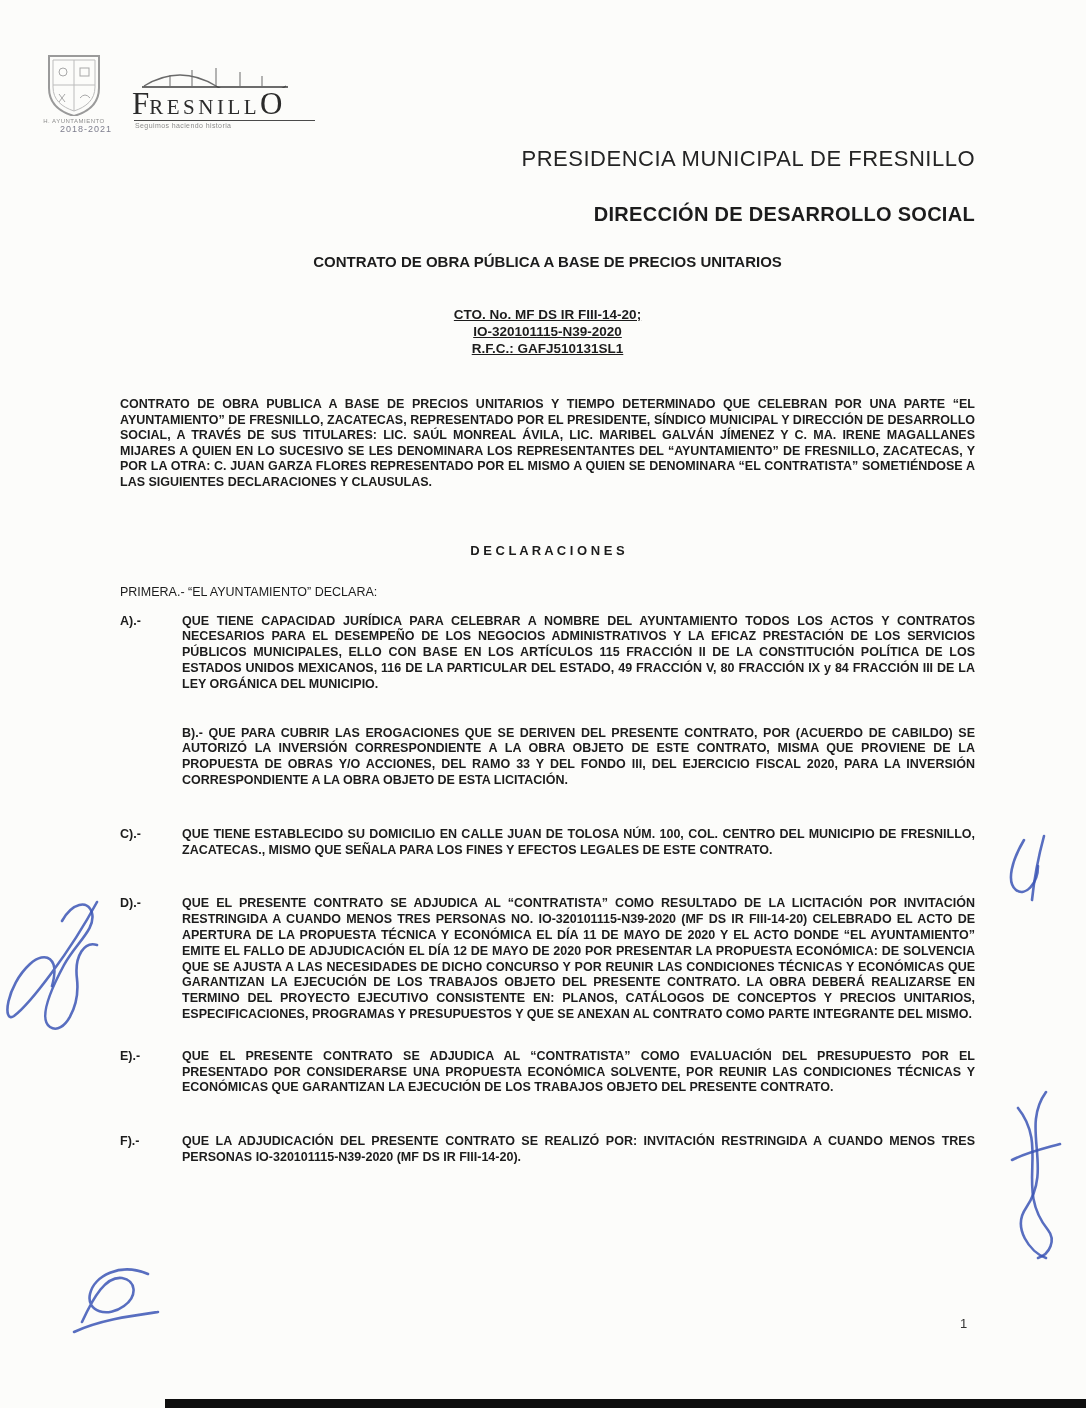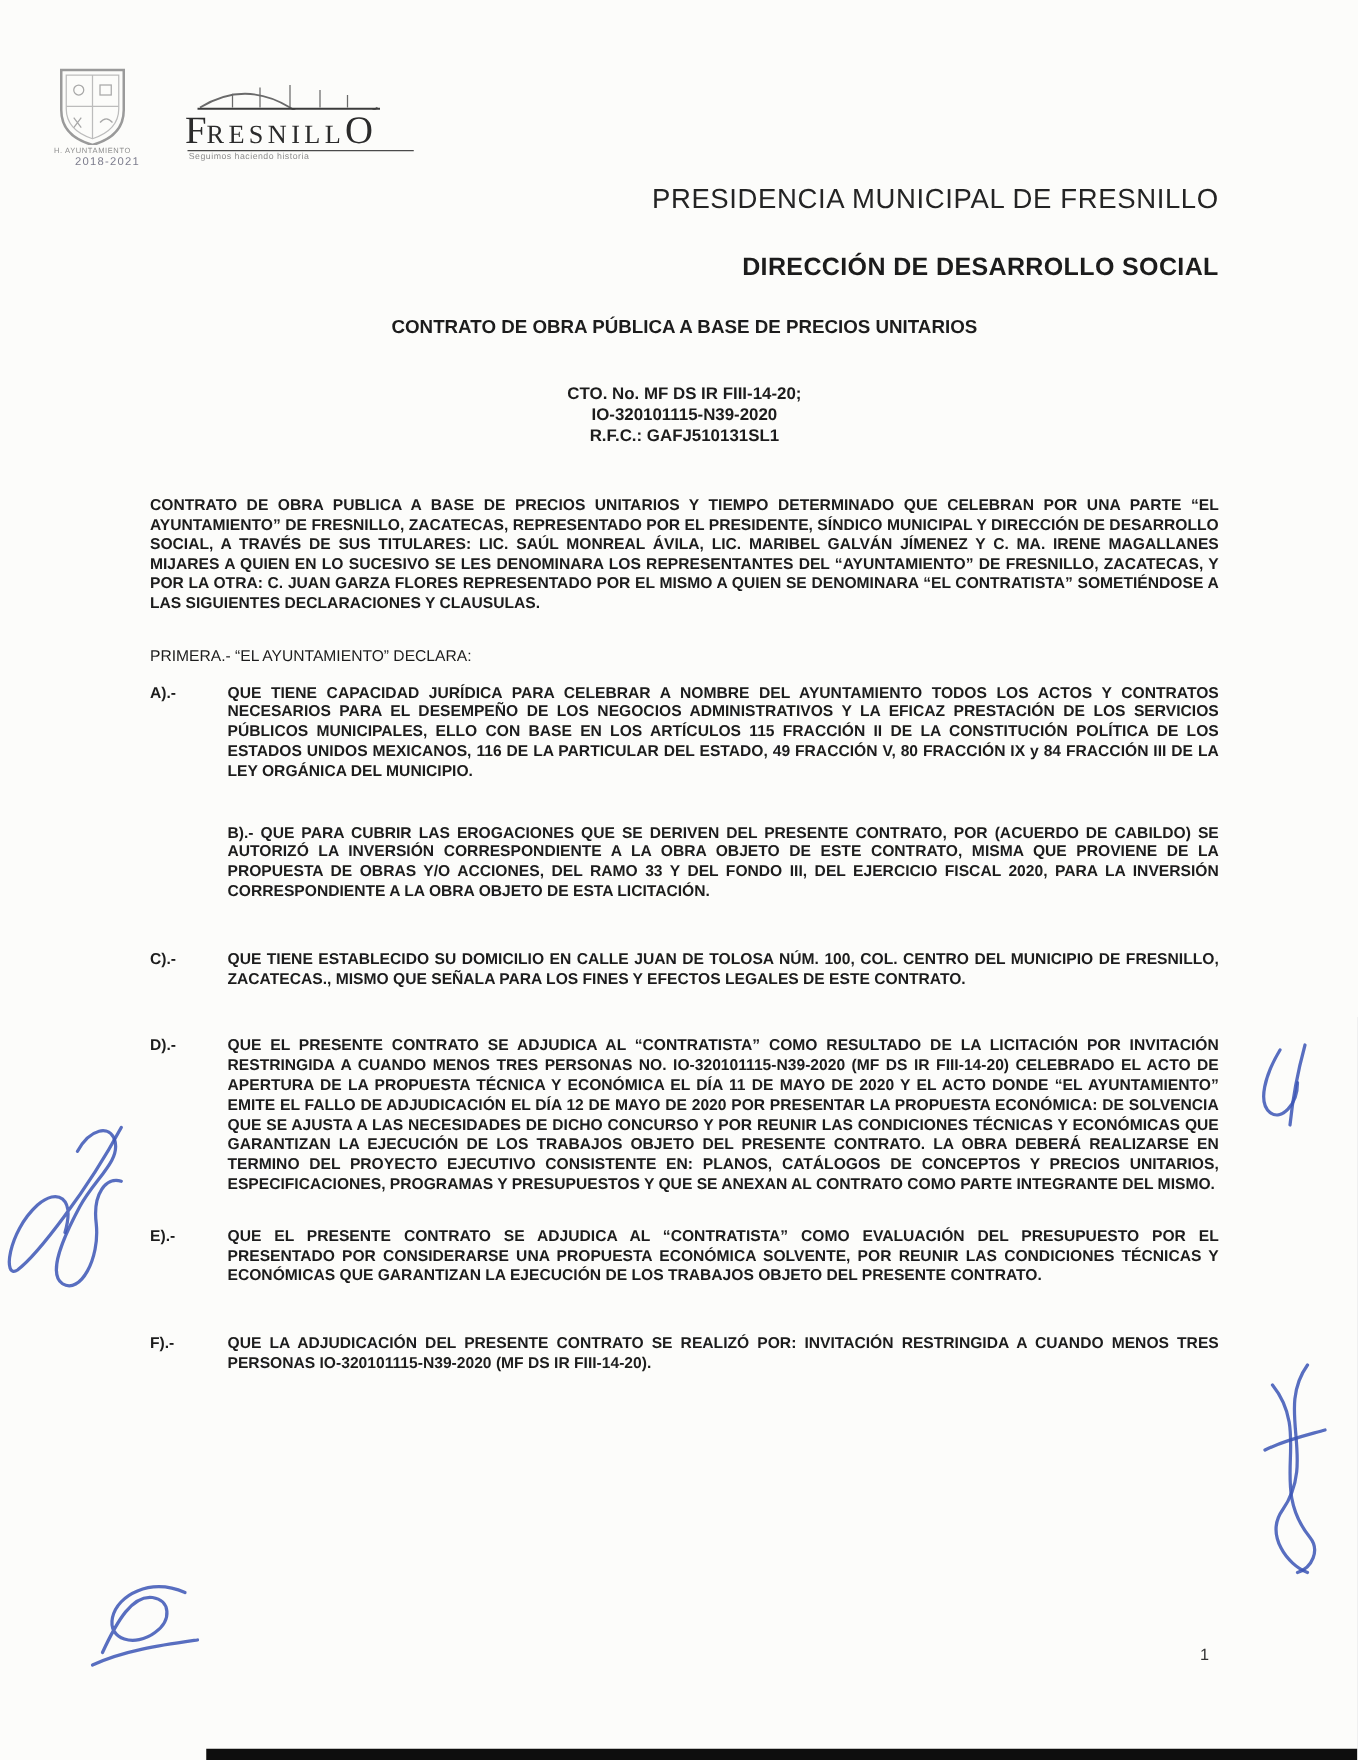--- a/index.html
+++ b/index.html
@@ -10,33 +10,33 @@
     font-family:"Liberation Sans", sans-serif;
     color:#1c1c1c;
     overflow:hidden;
     margin:0 auto;
   }
   
   .crest{position:absolute;left:36px;top:52px;width:76px;text-align:center;}
   .crest svg{display:block;margin:0 auto;}
   .crest-cap1{font-size:6px;color:#8d8d8d;letter-spacing:.5px;margin-top:2px;}
   .crest-cap2{font-size:9px;color:#7d7d8d;letter-spacing:1px;text-align:right;}
-  .freslogo{position:absolute;left:148px;top:62px;width:185px;}
+  .freslogo{position:absolute;left:132px;top:62px;width:185px;}
   .freslogo .bridge{display:block;margin:0 auto 0 8px;}
   .frestext{font-family:"Liberation Serif", serif;color:#2b2b2b;white-space:nowrap;line-height:1;}
   .frestext .cap{font-size:31px;}
   .frestext .mid{font-size:21px;letter-spacing:3.5px;}
   .freslogo .rule{height:1px;background:#4a4a4a;margin:1px 2px 1px 2px;}
   .tagline{font-size:7px;color:#8a8a8a;letter-spacing:.4px;margin-left:3px;}
   
   .content{position:absolute;top:0;left:0;right:0;padding:0 111px 0 120px;}
   h1{margin:146px 0 14px;text-align:right;font-size:22px;font-weight:400;letter-spacing:.5px;color:#242424;}
   h2{margin:31px 0 0;text-align:right;font-size:20px;font-weight:700;letter-spacing:.3px;}
   h3{margin:27px 0 0;text-align:center;font-size:15px;font-weight:700;}
-  .cto{margin-top:36px;text-align:center;font-weight:700;font-size:13.5px;line-height:17px;}
+  .cto{margin-top:36px;text-align:center;font-weight:700;font-size:13.5px;line-height:17px;text-decoration:underline;}
   .intro{margin:40px 0 0;text-align:justify;font-weight:700;font-size:12.5px;line-height:15.6px;}
   .decl-head{margin-top:52px;text-align:center;font-weight:700;font-size:13px;}
   .primera{margin-top:27px;font-weight:400;font-size:12.5px;}
   .decl-item{display:flex;font-weight:700;font-size:12.5px;line-height:15.8px;}
   .decl-label{width:62px;flex:none;}
   .decl-text{flex:1;text-align:justify;}
   .item-a{margin-top:15px;}
   .item-b{margin-top:33px;justify-content:space-between;}
   .item-c{margin-top:38px;}
   .item-d{margin-top:38px;}
@@ -89,20 +89,21 @@
     <h3>CONTRATO DE OBRA PÚBLICA A BASE DE PRECIOS UNITARIOS</h3>
 
     <div class="cto">
       <div>CTO. No. MF DS IR FIII-14-20;</div>
       <div>IO-320101115-N39-2020</div>
       <div>R.F.C.: GAFJ510131SL1</div>
     </div>
 
     <p class="intro">CONTRATO DE OBRA PUBLICA A BASE DE PRECIOS UNITARIOS Y TIEMPO DETERMINADO QUE CELEBRAN POR UNA PARTE “EL AYUNTAMIENTO” DE FRESNILLO, ZACATECAS, REPRESENTADO POR EL PRESIDENTE, SÍNDICO MUNICIPAL Y DIRECCIÓN DE DESARROLLO SOCIAL, A TRAVÉS DE SUS TITULARES: LIC. SAÚL MONREAL ÁVILA, LIC. MARIBEL GALVÁN JÍMENEZ Y C. MA. IRENE MAGALLANES MIJARES A QUIEN EN LO SUCESIVO SE LES DENOMINARA LOS REPRESENTANTES DEL “AYUNTAMIENTO” DE FRESNILLO, ZACATECAS, Y POR LA OTRA: C. JUAN GARZA FLORES REPRESENTADO POR EL MISMO A QUIEN SE DENOMINARA “EL CONTRATISTA” SOMETIÉNDOSE A LAS SIGUIENTES DECLARACIONES Y CLAUSULAS.</p>
 
+    <div class="decl-head">D E C L A R A C I O N E S</div>
     <div class="primera">PRIMERA.- “EL AYUNTAMIENTO” DECLARA:</div>
 
     <div class="decl-item item-a">
       <div class="decl-label">A).-</div>
       <div class="decl-text">QUE TIENE CAPACIDAD JURÍDICA PARA CELEBRAR A NOMBRE DEL AYUNTAMIENTO TODOS LOS ACTOS Y CONTRATOS NECESARIOS PARA EL DESEMPEÑO DE LOS NEGOCIOS ADMINISTRATIVOS Y LA EFICAZ PRESTACIÓN DE LOS SERVICIOS PÚBLICOS MUNICIPALES, ELLO CON BASE EN LOS ARTÍCULOS 115 FRACCIÓN II DE LA CONSTITUCIÓN POLÍTICA DE LOS ESTADOS UNIDOS MEXICANOS, 116 DE LA PARTICULAR DEL ESTADO, 49 FRACCIÓN V, 80 FRACCIÓN IX y 84 FRACCIÓN III DE LA LEY ORGÁNICA DEL MUNICIPIO.</div>
     </div>
 
     <div class="decl-item item-b">
       <div class="decl-label"></div>
       <div class="decl-text">B).- QUE PARA CUBRIR LAS EROGACIONES QUE SE DERIVEN DEL PRESENTE CONTRATO, POR (ACUERDO DE CABILDO) SE AUTORIZÓ LA INVERSIÓN CORRESPONDIENTE A LA OBRA OBJETO DE ESTE CONTRATO, MISMA QUE PROVIENE DE LA PROPUESTA DE OBRAS Y/O ACCIONES, DEL RAMO 33 Y DEL FONDO III, DEL EJERCICIO FISCAL 2020, PARA LA INVERSIÓN CORRESPONDIENTE A LA OBRA OBJETO DE ESTA LICITACIÓN.</div>

